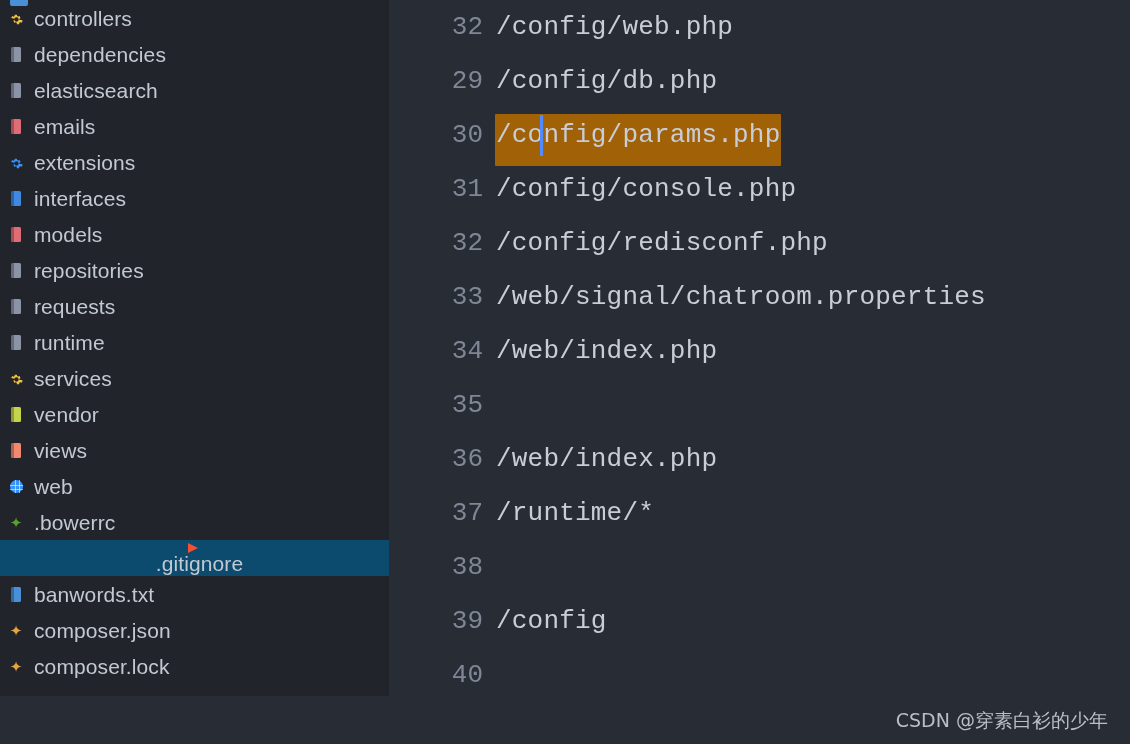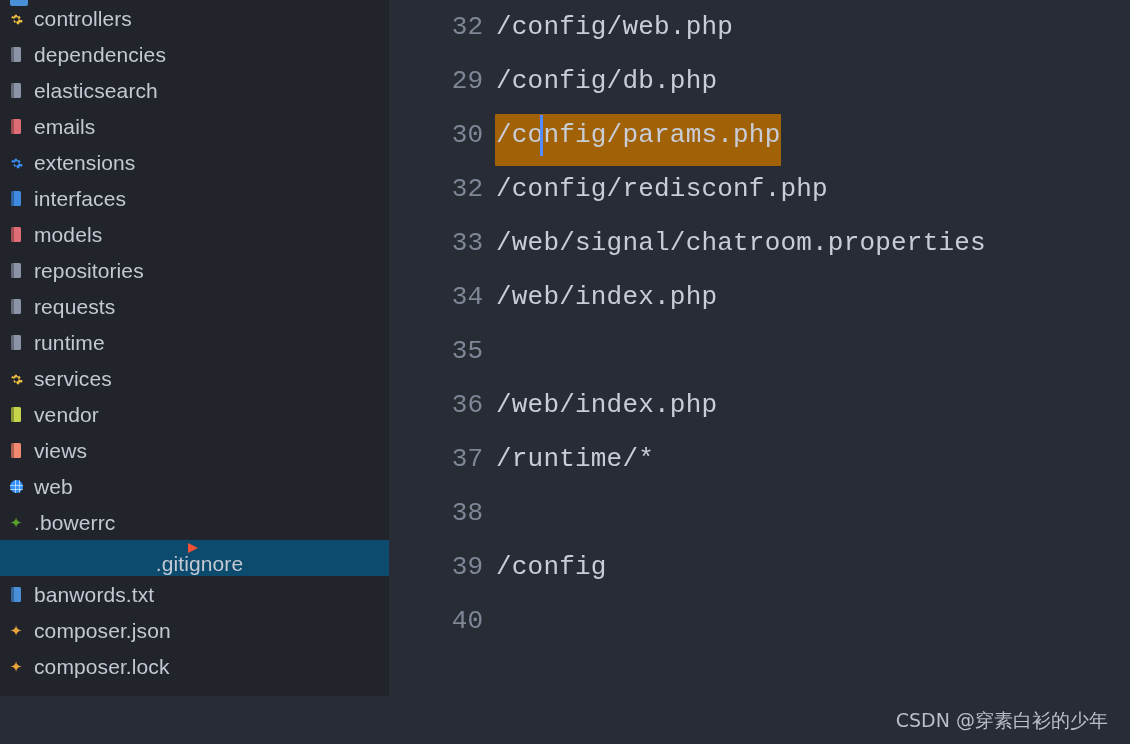--- a/index.html
+++ b/index.html
@@ -335,20 +335,24 @@
         <div class="code-row">
           <div class="gutter">29</div>
           <div class="code"><span>/config/db.php</span></div>
         </div>
         <div class="code-row active">
           <div class="caret"></div>
           <div class="gutter">30</div>
           <div class="code"><span class="code-hl">/config/params.php</span></div>
         </div>
         <div class="code-row">
+          <div class="gutter">31</div>
+          <div class="code"><span>/config/console.php</span></div>
+        </div>
+        <div class="code-row">
           <div class="gutter">32</div>
           <div class="code"><span>/config/redisconf.php</span></div>
         </div>
         <div class="code-row">
           <div class="gutter">33</div>
           <div class="code"><span>/web/signal/chatroom.properties</span></div>
         </div>
         <div class="code-row">
           <div class="gutter">34</div>
           <div class="code"><span>/web/index.php</span></div>

